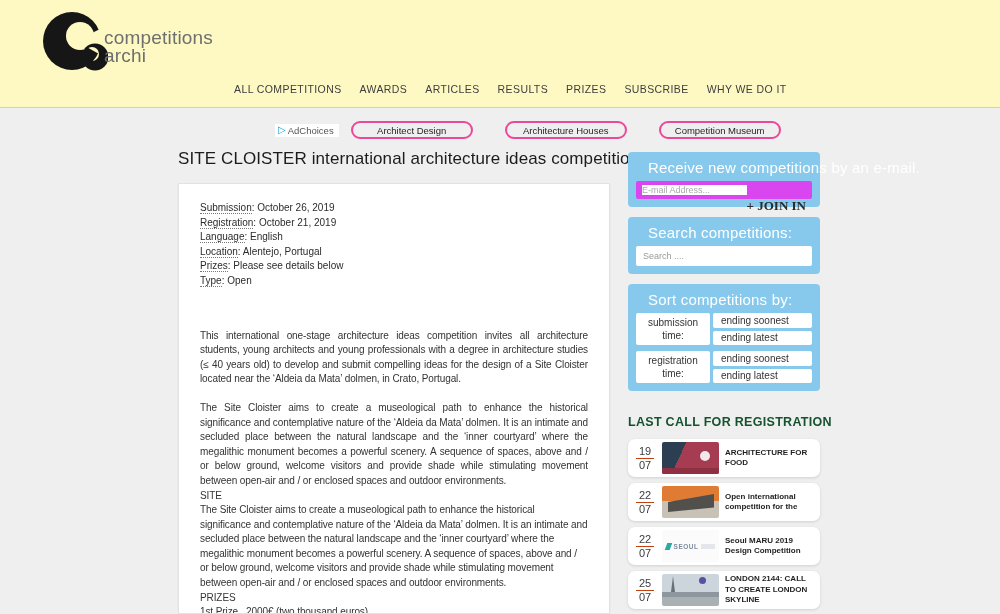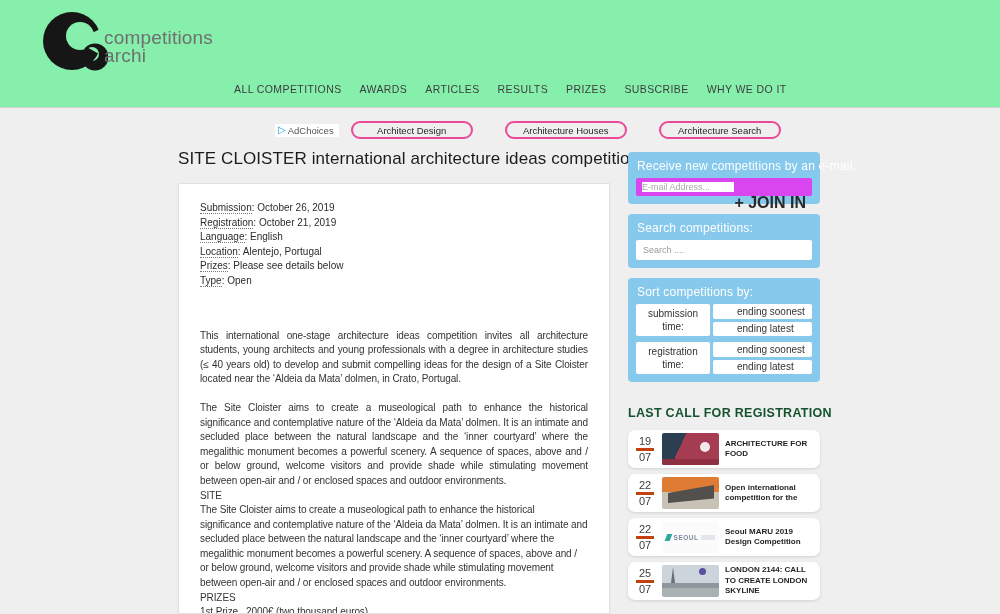--- a/index.html
+++ b/index.html
@@ -1,20 +1,20 @@
 <!DOCTYPE html>
 <html><head>
 <meta charset="utf-8">
 <style>
   * { margin:0; padding:0; box-sizing:border-box; }
   html,body { width:1000px; height:614px; }
   body { font-family:"Liberation Sans", sans-serif; background:#efefef; position:relative; overflow:hidden; }
 
   
-  .header { position:absolute; top:0; left:0; width:1000px; height:108px; background:#86efac; border-bottom:1px solid #cfcfcf; z-index:2; }
+  .header { position:absolute; top:0; left:0; width:1000px; height:108px; background:#fef9c3; border-bottom:1px solid #cfcfcf; z-index:2; }
   .logo { position:absolute; left:42px; top:9px; display:flex; align-items:flex-start; }
   .logo-text { margin-left:-4px; margin-top:20px; color:#6f6f6f; font-weight:300; font-size:19px; line-height:18px; letter-spacing:0.2px; }
   .nav { position:absolute; left:234px; top:83px; display:flex; gap:18px; }
   .nav a { font-size:10.5px; color:#3d3d3d; text-decoration:none; letter-spacing:0.4px; white-space:nowrap; }
 
   
   .ad-row { position:absolute; left:275px; top:121px; display:flex; align-items:center; }
   .adchoices { display:flex; align-items:center; background:#fff; padding:1px 5px 1px 3px; font-size:9.5px; color:#555; }
   .adchoices .tri { color:#1d9bd7; font-size:10px; margin-right:2px; line-height:10px; }
   .ad-pill { display:inline-block; width:122px; margin-left:32px; border:2px solid #ec4899; border-radius:9px; background:transparent;
@@ -30,41 +30,41 @@
   .article-body { margin-top:40px; }
   .para { font-size:10px; line-height:14.6px; color:#333; letter-spacing:-0.1px; }
   .a-justify { text-align:justify; }
   .a-left { text-align:left; }
   .gap { margin-bottom:14px; }
   .b { font-weight:normal; }
 
   
   .sidebar { position:absolute; left:628px; top:152px; width:192px; }
   .blue-box { background:#86c9ec; border-radius:4px; padding:7px 8px 8px 8px; margin-bottom:10px; }
-  .blue-box .bb-title { color:#ffffff; font-size:12px; letter-spacing:0.2px; margin:0 1px 5px 1px; white-space:nowrap; }
+  .blue-box .bb-title { color:#ffffff; font-size:15px; letter-spacing:0.2px; margin:0 1px 5px 12px; white-space:nowrap; }
   .email-bar { background:#d946ef; border-radius:2px; height:18px; display:flex; align-items:center; padding:0 6px; }
   .email-bar input { border:none; outline:none; flex:1; font-size:9px; color:#555; font-family:"Liberation Sans",sans-serif; min-width:0; }
   .email-bar input::placeholder { color:#a9a9a9; }
-  .join-btn { font-size:16px; font-weight:600; color:#2b2b2b; background:none; border:none; white-space:nowrap; cursor:pointer; font-family:Liberation Sans, sans-serif;margin-top:32px; }
+  .join-btn { font-size:13px; font-weight:600; color:#2b2b2b; background:none; border:none; white-space:nowrap; cursor:pointer; font-family:Liberation Serif, serif;margin-top:32px; }
   .search-bar { background:#fff; border-radius:2px; height:20px; display:flex; align-items:center; padding:0 7px; }
   .search-bar input { border:none; outline:none; width:100%; font-size:9px; color:#555; font-family:"Liberation Sans",sans-serif; }
   .search-bar input::placeholder { color:#9a9a9a; }
   .sort-group { display:flex; gap:3px; margin-bottom:6px; }
   .sort-group:last-child { margin-bottom:0; }
   .sort-label { width:74px; background:#fff; border-radius:2px; display:flex; flex-direction:column; justify-content:center;
                 align-items:center; font-size:10px; color:#333; line-height:13px; }
   .sort-opts { flex:1; display:flex; flex-direction:column; gap:3px; }
   .sort-opt { background:#fff; border-radius:2px; height:14.5px; font-size:10px; color:#333; display:flex; align-items:center;
-              padding-left:24px; border:none; text-align:left; cursor:pointer; font-family:"Liberation Sans",sans-serif; }
+              padding-left:8px; border:none; text-align:left; cursor:pointer; font-family:"Liberation Sans",sans-serif; }
 
   .lastcall-heading { margin:24px 0 10px 0; font-size:12.5px; font-weight:600; color:#14532d; letter-spacing:0.3px; white-space:nowrap; }
   .lc-card { background:#fff; border-radius:7px; box-shadow:0 1px 3px rgba(0,0,0,0.13); height:38px; display:flex; align-items:center;
              padding:2px 5px; margin-bottom:6px; cursor:pointer; }
   .lc-date { width:24px; text-align:center; font-size:11px; color:#3c3c3c; flex-shrink:0; }
-  .lc-day { display:block; border-bottom:3px solid #c2410c; line-height:13px; margin:0 3px; }
+  .lc-day { display:block; border-bottom:1px solid #c2410c; line-height:13px; margin:0 3px; }
   .lc-month { display:block; line-height:13px; }
   .lc-thumb { width:57px; height:32px; margin:0 6px 0 5px; border-radius:2px; overflow:hidden; position:relative; flex-shrink:0; }
   .lc-title { font-size:8px; line-height:10.5px; color:#1f1f1f; font-weight:600; }
 
   
   .thumb-0 { background:linear-gradient(115deg,#2c3e52 34%,#a63c51 34%); }
   .thumb-0::before { content:""; position:absolute; bottom:0; left:0; width:100%; height:6px; background:#8e2f42; }
   .thumb-0::after { content:""; position:absolute; right:9px; top:9px; width:10px; height:10px; border-radius:50%; background:#f2e9ea; }
   .thumb-1 { background:linear-gradient(180deg,#e07b33 0 46%,#c7c1b6 46% 100%); }
   .thumb-1::after { content:""; position:absolute; left:6px; top:8px; width:46px; height:18px; background:#52504c;
@@ -117,21 +117,21 @@
   </nav>
 </div>
 
 <div class="ad-row">
   <span class="adchoices">
     <span class="tri">▷</span>
     <span>AdChoices</span>
   </span>
   <a href="#" class="ad-pill">Architect Design</a>
   <a href="#" class="ad-pill">Architecture Houses</a>
-  <a href="#" class="ad-pill">Architecture Search</a>
+  <a href="#" class="ad-pill">Competition Museum</a>
 </div>
 
 <h1 class="page-title">SITE CLOISTER international architecture ideas competition</h1>
 
 <div class="article-box">
   <div>
     <div class="detail-row">
       <span class="lbl">Submission</span>: <span>October 26, 2019</span>
     </div>
     <div class="detail-row">

